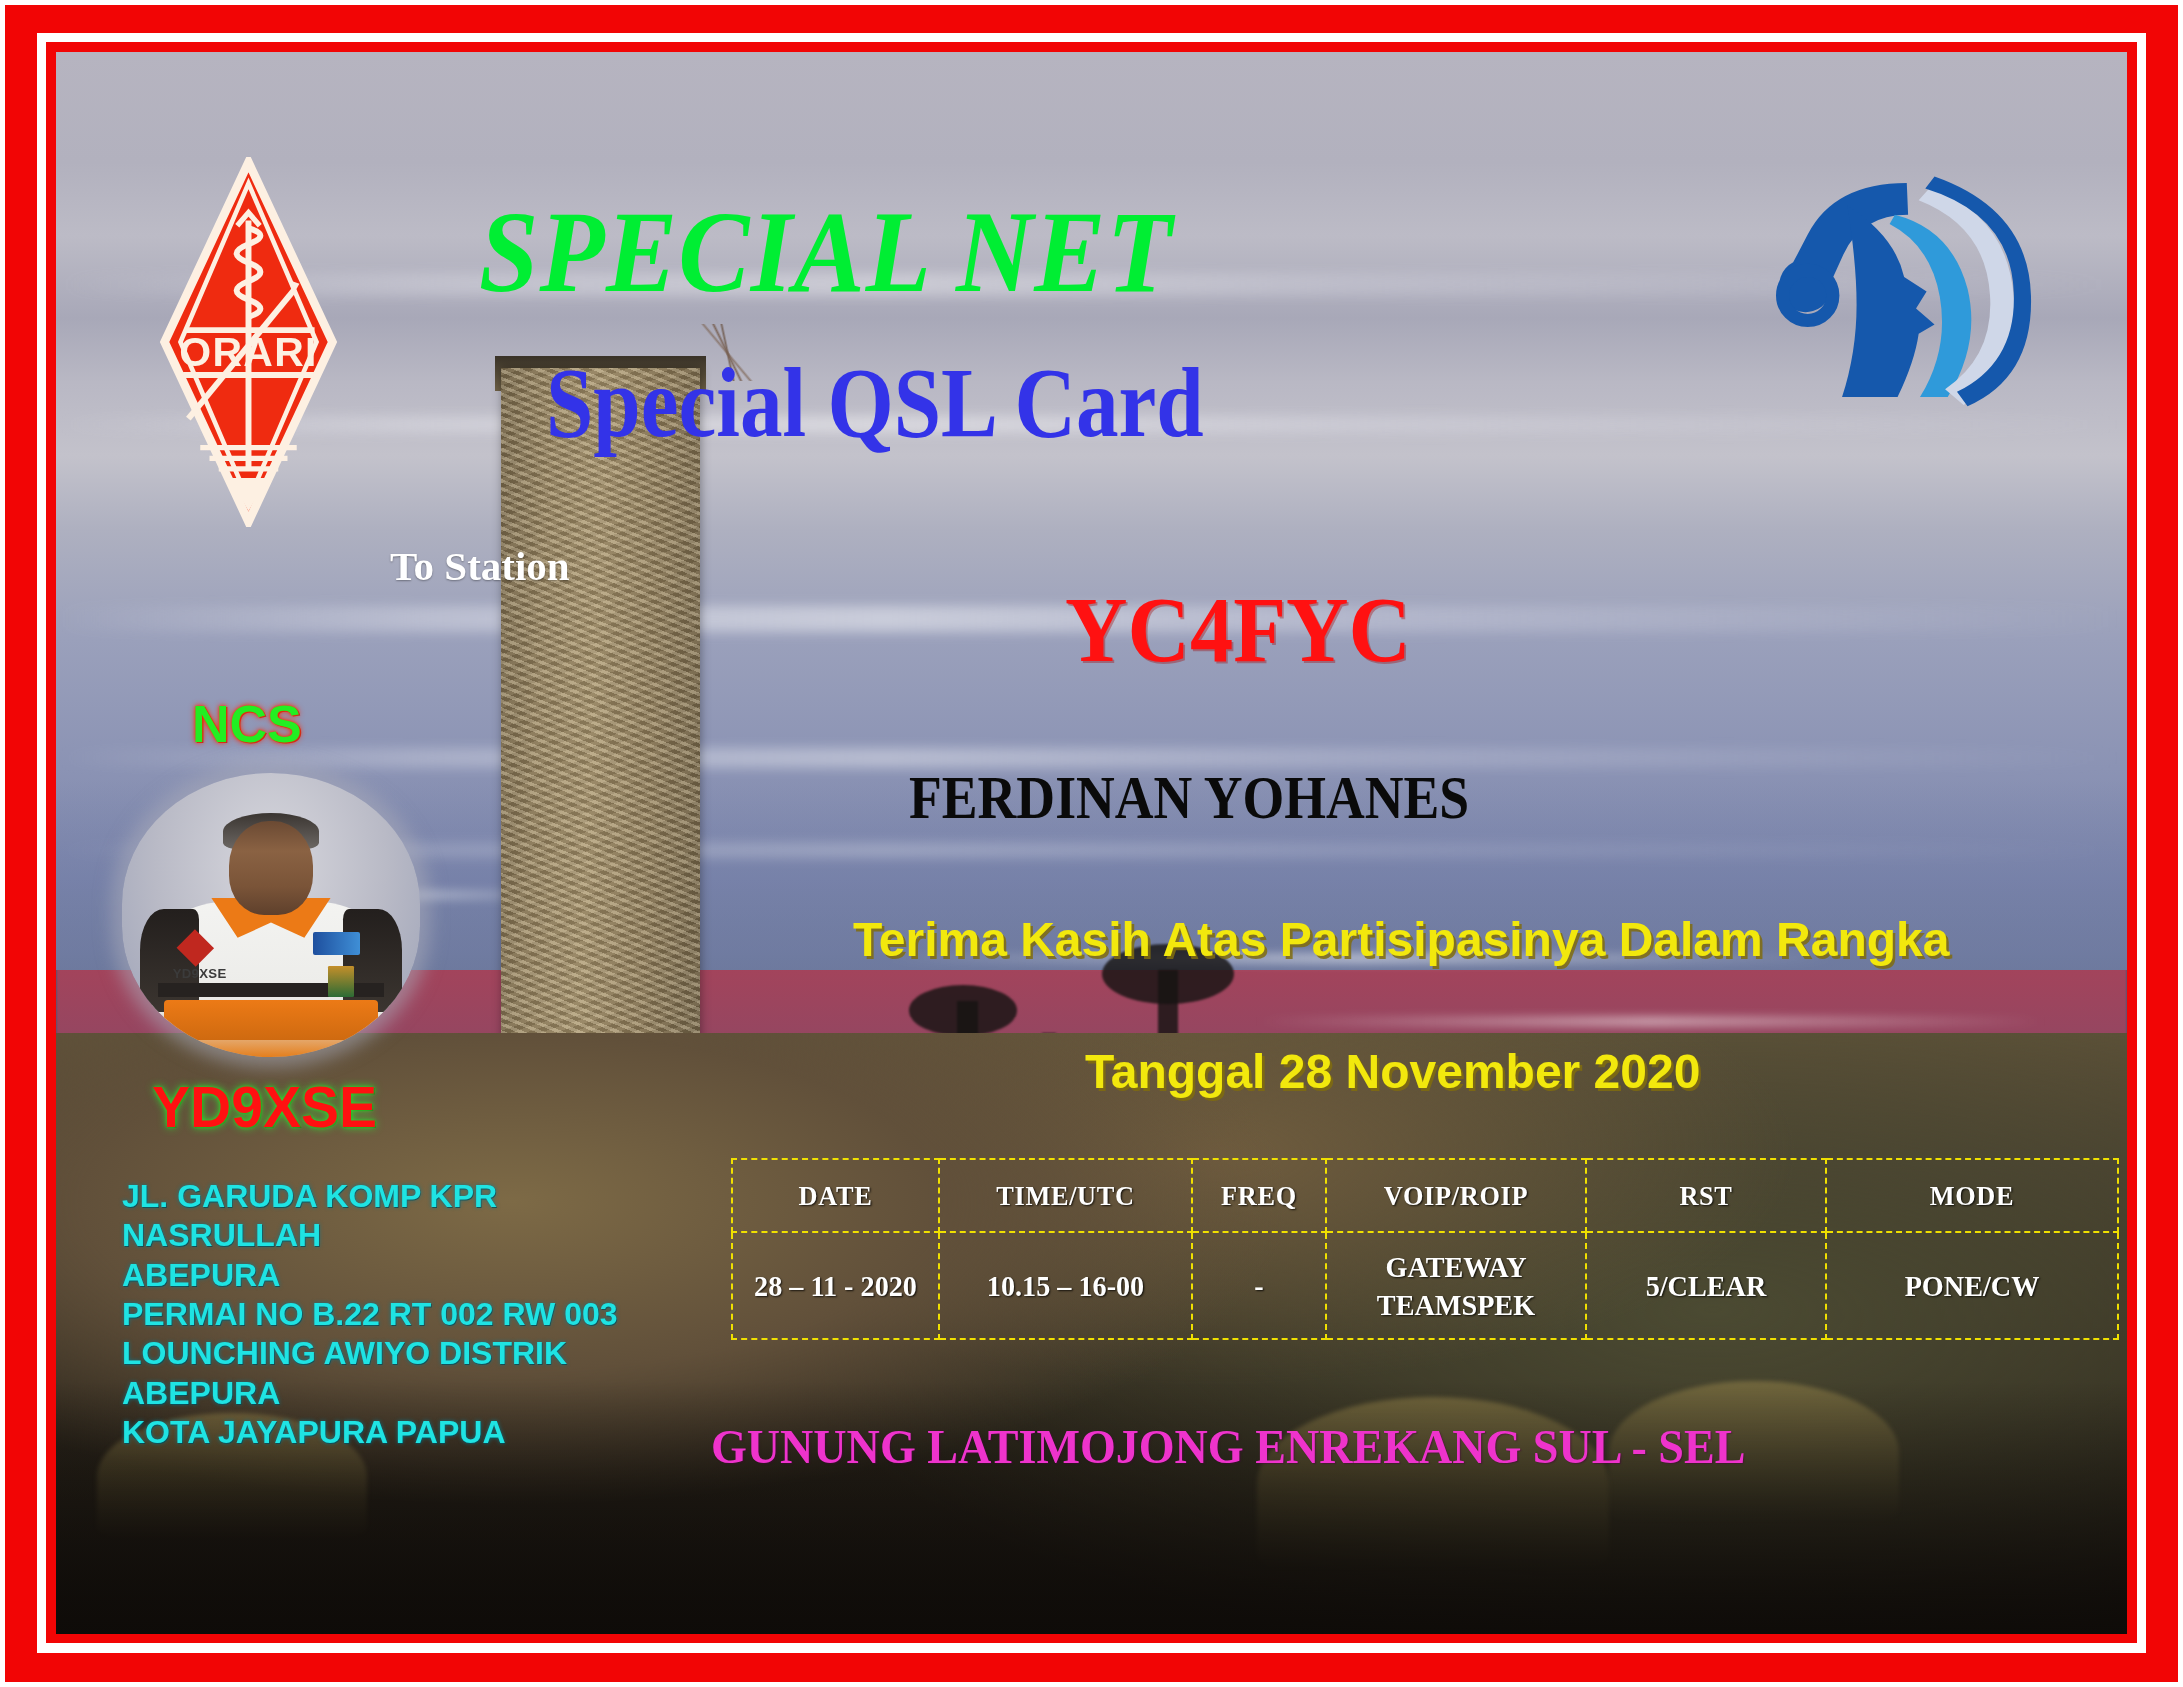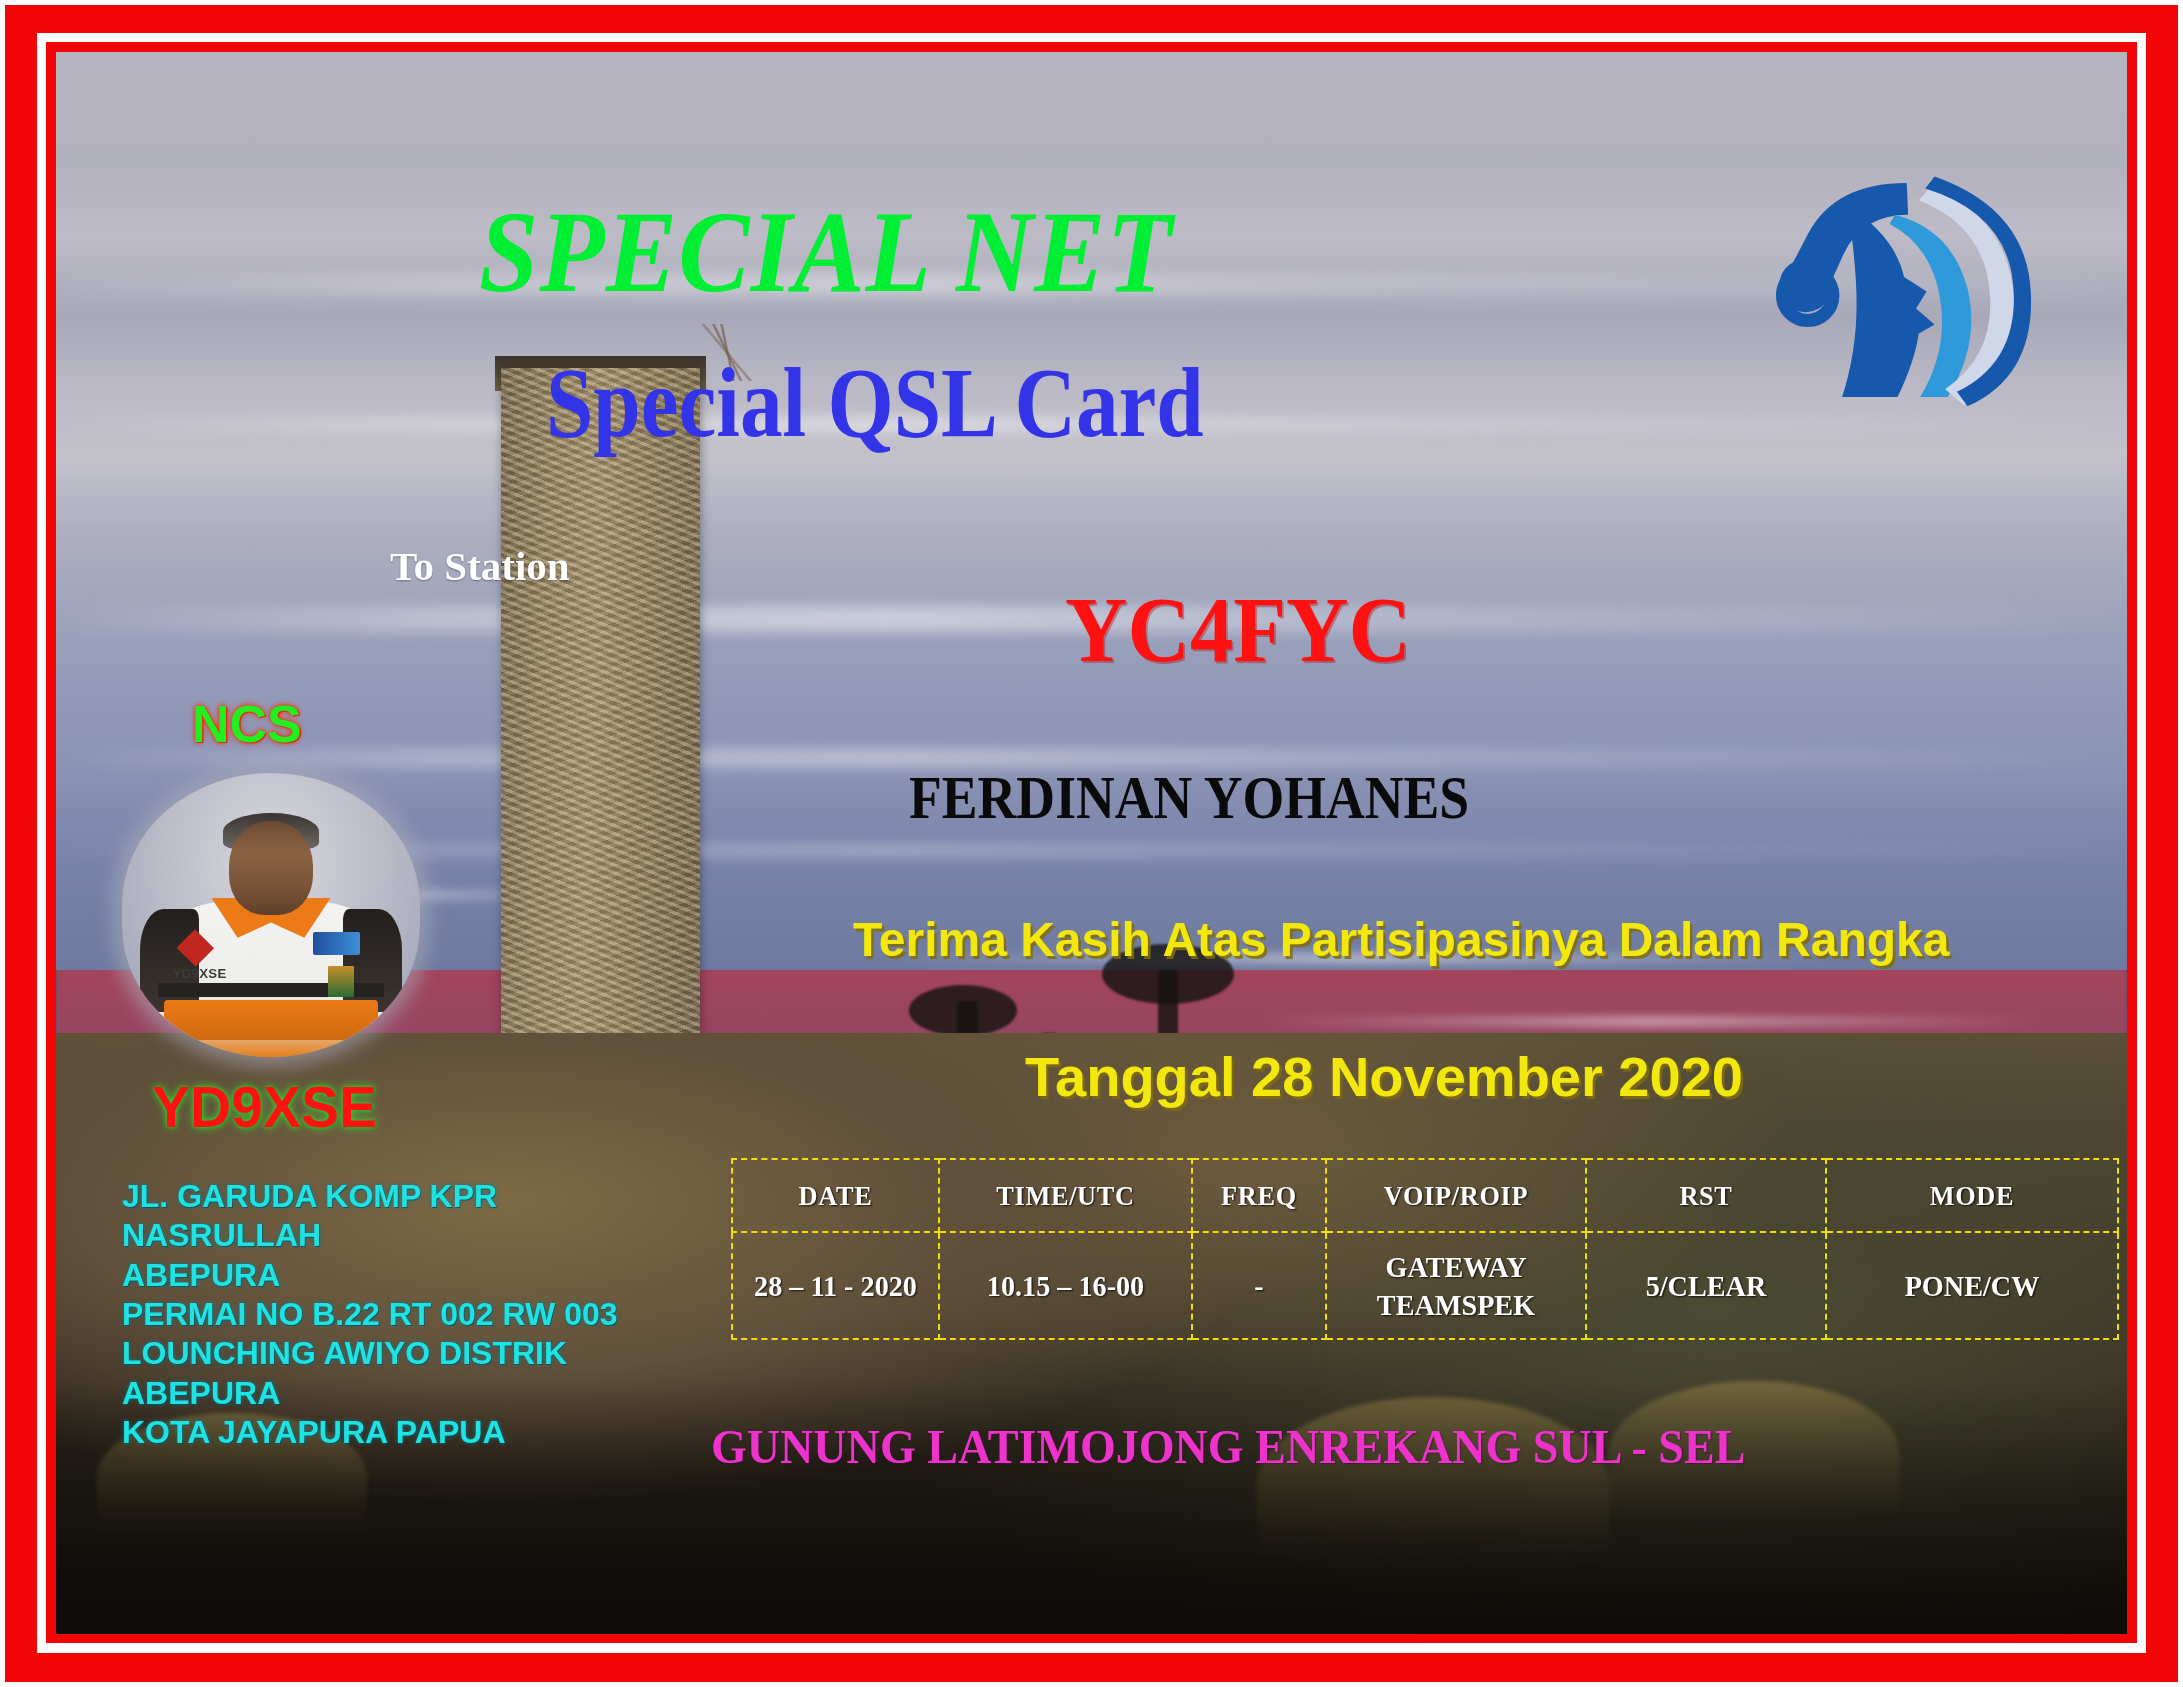--- a/index.html
+++ b/index.html
@@ -217,21 +217,21 @@
     transform:scaleX(.88);transform-origin:left top;
   }
 
   .yellow{
     color:#f2e80d;
     font-family:"Liberation Sans",sans-serif;font-weight:bold;
     text-shadow:2.6px 2.6px 0 rgba(128,108,14,.85);
   }
   #thanks{left:797px;top:860px;font-size:48px;}
   #launching{left:943px;top:926px;font-size:44px;font-style:italic;letter-spacing:0.7px;}
-  #tanggal{left:969px;top:992px;font-size:56px;}
+  #tanggal{left:1029px;top:992px;font-size:48px;}
 
   #gunung{
     left:655px;top:1366px;
     font-size:49px;font-weight:bold;color:#ee33cc;
     transform:scaleX(.94);transform-origin:left top;
     text-shadow:1.3px 1.3px 1.3px rgba(70,0,60,.45);
   }
 
   #ncs{
     position:absolute;left:136px;top:642px;
@@ -318,20 +318,38 @@
     <div class="tree" style="left:53.2%;top:58%;width:1.0%;height:16%;"></div>
     <div class="tree" style="left:50.5%;top:56.4%;width:6.4%;height:3.8%;border-radius:50%;"></div>
     <div class="tree" style="left:47.6%;top:62%;width:0.7%;height:11%;"></div>
 
     <div class="ground"></div>
     <div class="grass" style="left:58%;bottom:4%;width:17%;height:11%;"></div>
     <div class="grass" style="left:75%;bottom:7%;width:14%;height:9%;"></div>
     <div class="grass" style="left:2%;bottom:6%;width:13%;height:8%;"></div>
     <div class="ground-dark"></div>
 
+    <div class="orari">
+      <svg viewBox="0 0 270 560" width="179" height="370" aria-hidden="true">
+        <polygon points="135,8 262,280 135,552 8,280" fill="#ef2b10" stroke="#fdf0e2" stroke-width="13"></polygon>
+        <polygon points="135,40 238,280 135,520 32,280" fill="none" stroke="#fdf0e2" stroke-width="7"></polygon>
+        <line x1="135" y1="96" x2="135" y2="470" stroke="#fdf0e2" stroke-width="9"></line>
+        <path d="M118 104 L135 84 L152 104" fill="none" stroke="#fdf0e2" stroke-width="8"></path>
+        <path d="M135 108 q36 10 0 24 q-36 14 0 28 q36 14 0 28 q-36 14 0 28 q36 14 0 26" fill="none" stroke="#fdf0e2" stroke-width="9"></path>
+        <line x1="40" y1="262" x2="235" y2="262" stroke="#fdf0e2" stroke-width="9"></line>
+        <line x1="36" y1="330" x2="238" y2="330" stroke="#fdf0e2" stroke-width="9"></line>
+        <line x1="44" y1="396" x2="205" y2="200" stroke="#fdf0e2" stroke-width="9"></line>
+        <path d="M196 186 L212 192 L203 208 Z" fill="#fdf0e2"></path>
+        <text x="135" y="316" font-family="Liberation Sans, sans-serif" font-size="62" font-weight="bold" fill="#fdf0e2" text-anchor="middle" letter-spacing="2">ORARI</text>
+        <line x1="62" y1="440" x2="208" y2="440" stroke="#fdf0e2" stroke-width="8"></line>
+        <line x1="76" y1="456" x2="194" y2="456" stroke="#fdf0e2" stroke-width="8"></line>
+        <line x1="90" y1="472" x2="180" y2="472" stroke="#fdf0e2" stroke-width="8"></line>
+        <polygon points="106,486 164,486 135,536" fill="#fdf0e2"></polygon>
+      </svg>
+    </div>
 
     <div class="echo">
       <svg viewBox="0 0 400 380" width="265" height="251" aria-hidden="true">
         <path d="M208 38 q-110 0 -150 78 l-22 42 a40 40 0 1 0 58 28 l18 -40 q28 -60 98 -60 z" fill="#1558ac"></path>
         <circle cx="58" cy="208" r="38" fill="none" stroke="#1558ac" stroke-width="20"></circle>
         <path d="M118 72 q14 88 14 150 q0 72 -22 140 l84 0 q26 -54 32 -96 l24 -14 l-28 -24 l16 -26 l-34 -22 q-14 -62 -86 -108 z" fill="#1558ac"></path>
         <path d="M190 86 q86 22 110 112 q20 82 -30 164 l-42 0 q44 -72 30 -152 q-14 -78 -76 -110 z" fill="#2f9ada"></path>
         <path d="M244 44 q118 46 126 168 q7 112 -76 162 l-28 -24 q74 -50 68 -142 q-6 -104 -108 -144 z" fill="#cfd7e8"></path>
         <path d="M250 28 q142 50 146 180 q4 124 -96 168 l-16 -22 q90 -44 86 -150 q-4 -118 -134 -158 z" fill="#1558ac"></path>
       </svg>

